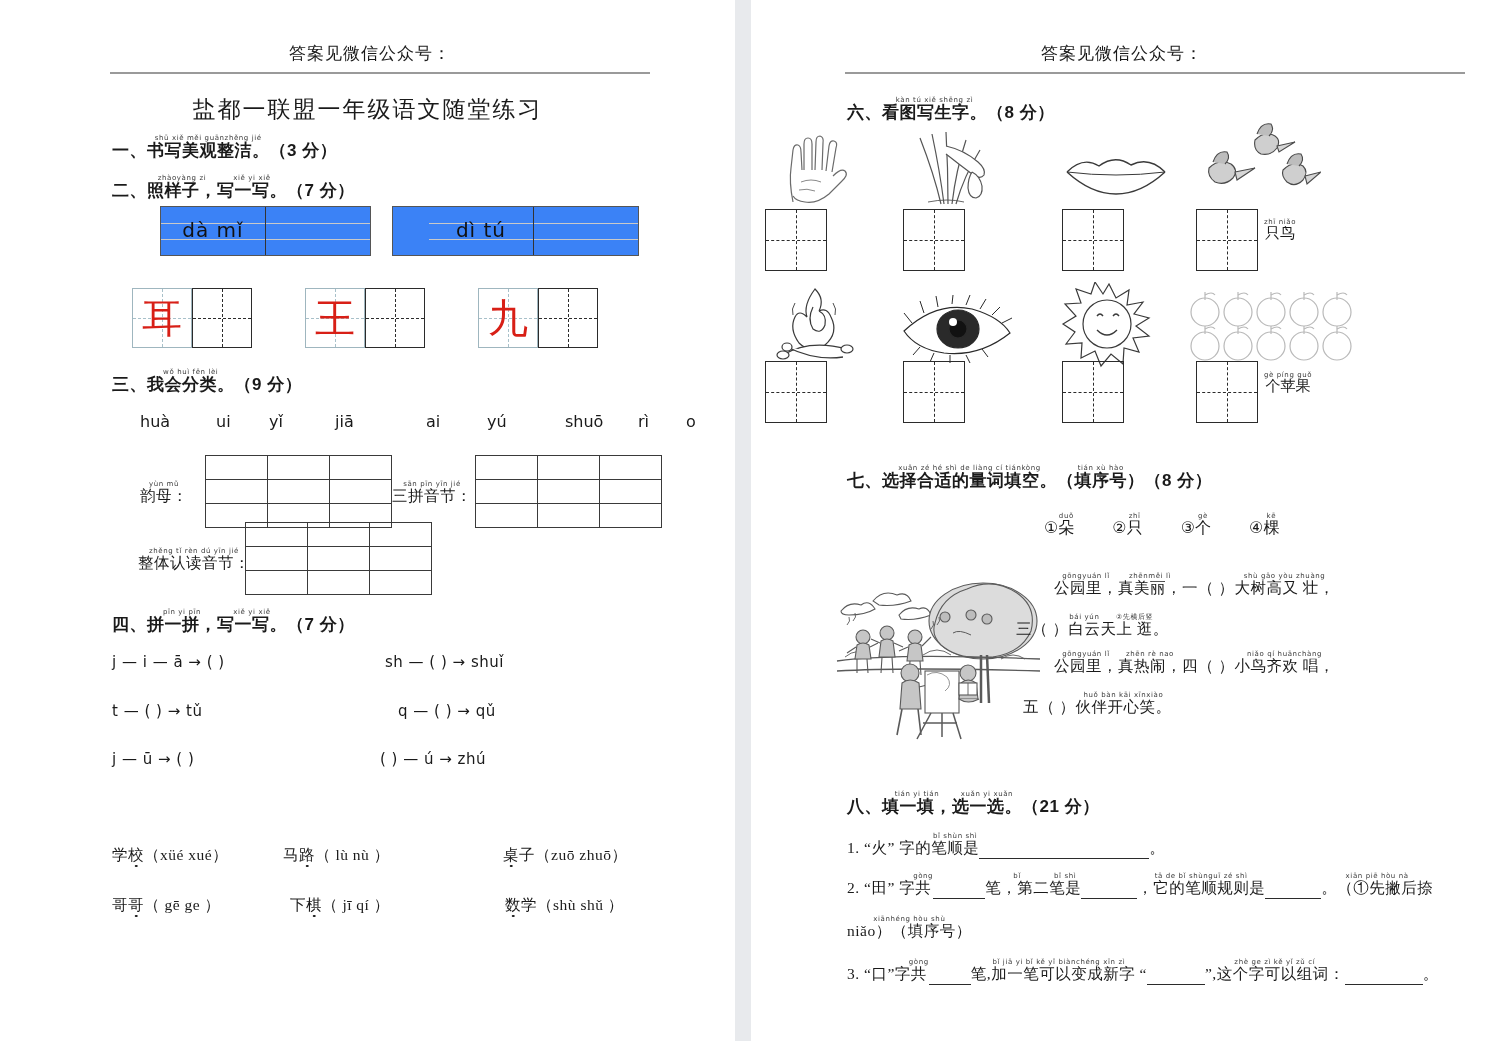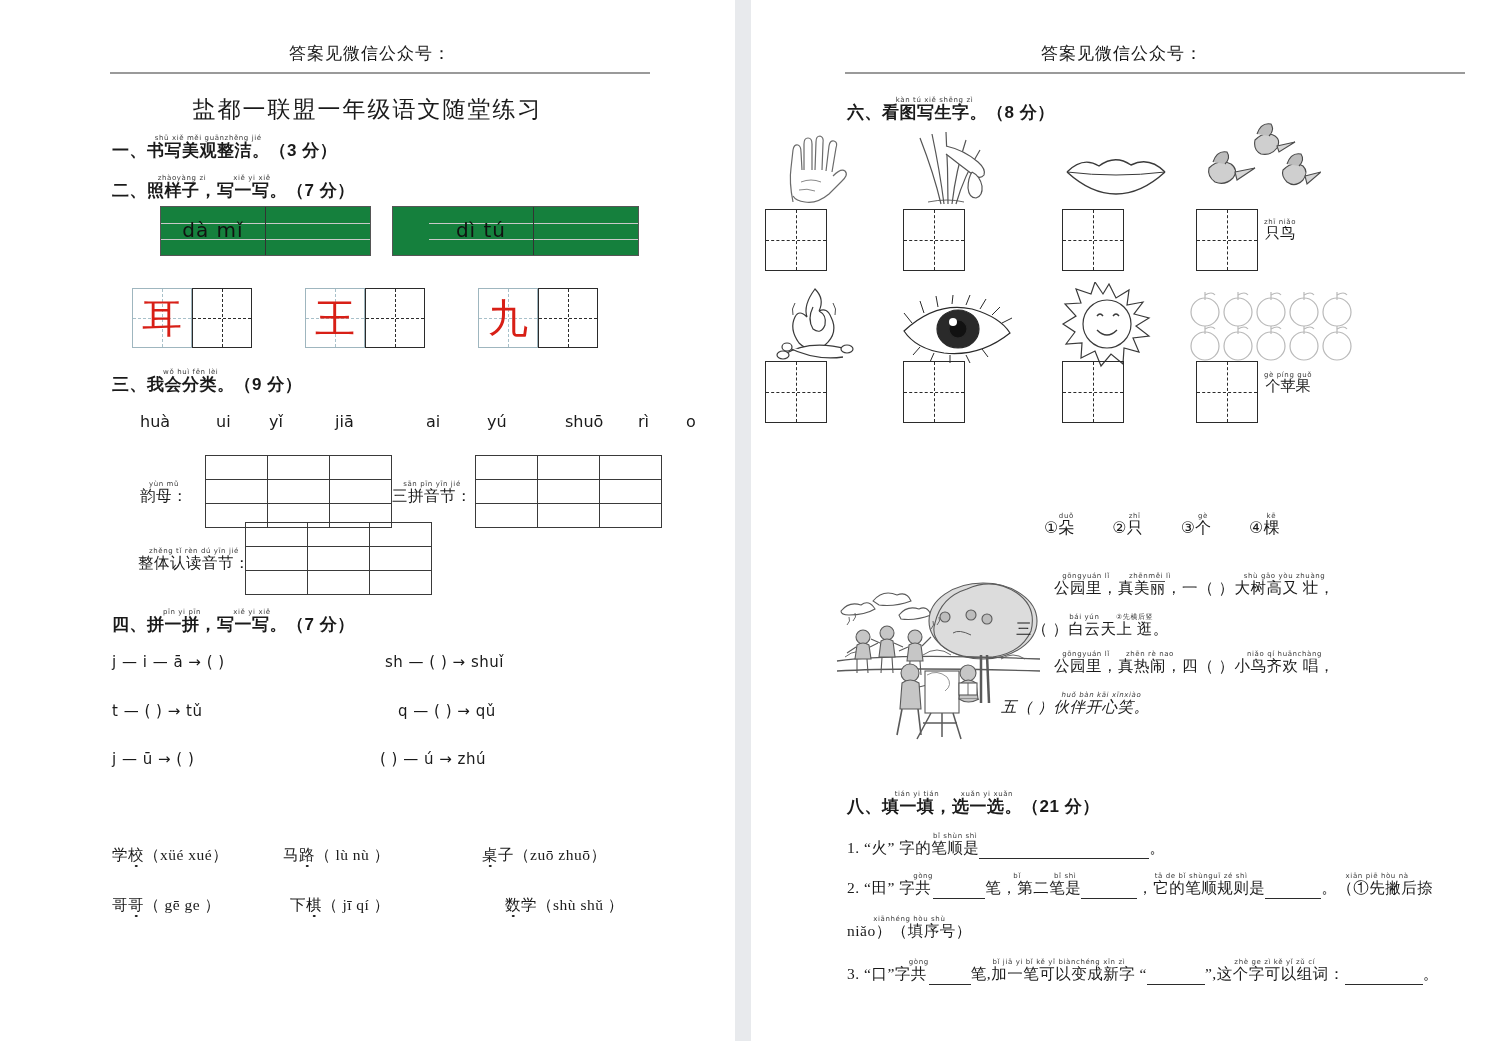--- a/index.html
+++ b/index.html
@@ -46,21 +46,21 @@
   }
   .sec-head rt{font-weight:normal;}
   .body-line{
     position:absolute;
     font-size:15.5px;
     white-space:nowrap;
     letter-spacing:.5px;
   }
 
   
-  .pybox{position:absolute;border:1.6px solid #555;display:flex;background:#15803d;}
+  .pybox{position:absolute;border:1.6px solid #555;display:flex;background:#3b82f6;}
   .pybox .half{position:relative;width:104px;height:48px;}
   .pybox .half + .half{border-left:1.6px solid #333;}
   .pybox .l1,.pybox .l2{position:absolute;left:0;right:0;height:1px;background:#c9c9c9;}
   .pybox .l1{top:33.3%;}
   .pybox .l2{top:66.6%;}
   .pybox .pytext{
     position:absolute;inset:0;
     display:flex;align-items:center;justify-content:center;
     font-family:"DejaVu Sans","Liberation Sans",sans-serif;
     font-size:20px;color:#111;letter-spacing:1px;
@@ -309,21 +309,21 @@
     <div class="spell" style="left:112px;top:750px;">j — ū →  (           )</div>
     <div class="spell" style="left:380px;top:750px;">(       ) — ú → zhú</div>
 
 
     <div class="tone" style="left:112px;top:845px;">
       <span>学</span><span class="dotted">校</span><span>（xüé    xué）</span>
     </div>
     <div class="tone" style="left:283px;top:845px;">
       <span>马</span><span class="dotted">路</span><span>（ lù    nù ）</span>
     </div>
-    <div class="tone" style="left:482px;top:845px;">
+    <div class="tone" style="left:503px;top:845px;">
       <span class="dotted">桌</span><span>子</span><span>（zuō    zhuō）</span>
     </div>
     <div class="tone" style="left:112px;top:895px;">
       <span>哥</span><span class="dotted">哥</span><span>（ gē    ge ）</span>
     </div>
     <div class="tone" style="left:290px;top:895px;">
       <span>下</span><span class="dotted">棋</span><span>（ jī    qí ）</span>
     </div>
     <div class="tone" style="left:505px;top:895px;text-align:center;">
       <span class="dotted">数</span><span>学</span><span>（shù    shǔ ）</span>
@@ -530,20 +530,23 @@
         <div class="hl"></div>
       </div>
     <div class="tzg-big" style="left:445px;top:361px;">
         <div class="vl"></div>
         <div class="hl"></div>
       </div>
     <div class="pic-label" style="left:513px;top:371px;">
       <ruby><span>个苹果</span><rt>gè píng guǒ</rt></ruby>
     </div>
 
+    <div class="sec-head" style="left:96px;top:464px;">
+      <span>七、</span><ruby><span>选择合适的量词填空。</span><rt>xuǎn zé  hé  shì  de  liàng cí  tiánkòng</rt></ruby><ruby><span>（填序号）</span><rt>tián xù hào</rt></ruby><span>（8 分）</span>
+    </div>
 
     <div class="mw-row" style="left:293px;top:512px;">
       <span><span class="circled">①</span><ruby><span>朵</span><rt>duǒ</rt></ruby></span>
       <span><span class="circled">②</span><ruby><span>只</span><rt>zhī</rt></ruby></span>
       <span><span class="circled">③</span><ruby><span>个</span><rt>gè</rt></ruby></span>
       <span><span class="circled">④</span><ruby><span>棵</span><rt>kē</rt></ruby></span>
     </div>
 
     <svg class="scene" style="left:84px;top:575px;" width="205" height="165" viewBox="0 0 205 165">
       <g stroke="#5a5a5a" fill="none" stroke-width="1.1">
@@ -611,21 +614,21 @@
 
     <div class="poem" style="left:303px;top:572px;">
       <ruby><span>公园里，</span><rt>gōngyuán lǐ</rt></ruby><ruby><span>真美丽，</span><rt>zhēnměi lì</rt></ruby><span>一（        ）</span><ruby><span>大树高又 壮，</span><rt>shù gāo yòu zhuàng</rt></ruby>
     </div>
     <div class="poem" style="left:265px;top:613px;">
       <span>三（        ）</span><ruby><span>白云</span><rt>bái yún</rt></ruby><ruby><span>天上 逛。</span><rt>②先横后竖</rt></ruby>
     </div>
     <div class="poem" style="left:303px;top:650px;">
       <ruby><span>公园里，</span><rt>gōngyuán lǐ</rt></ruby><ruby><span>真热闹，</span><rt>zhēn rè nao</rt></ruby><span>四（        ）</span><ruby><span>小鸟齐欢 唱，</span><rt>niǎo qí huānchàng</rt></ruby>
     </div>
-    <div class="poem" style="left:250px;top:691px;font-style:italic;">
+    <div class="poem" style="left:272px;top:691px;">
       <span>五（        ）</span><ruby><span>伙伴开心笑。</span><rt>huǒ bàn kāi xīnxiào</rt></ruby>
     </div>
 
     <div class="sec-head" style="left:96px;top:790px;">
       <span>八、</span><ruby><span>填一填，</span><rt>tián yi tián</rt></ruby><ruby><span>选一选。</span><rt>xuǎn yi xuǎn</rt></ruby><span>（21 分）</span>
     </div>
 
     <div class="body-line" style="left:96px;top:832px;">
       <span>1. “火” 字的</span><ruby><span>笔顺是</span><rt>bǐ shùn shì</rt></ruby><span class="fill-blank" style="width:170px;"></span><span>。</span>
     </div>

